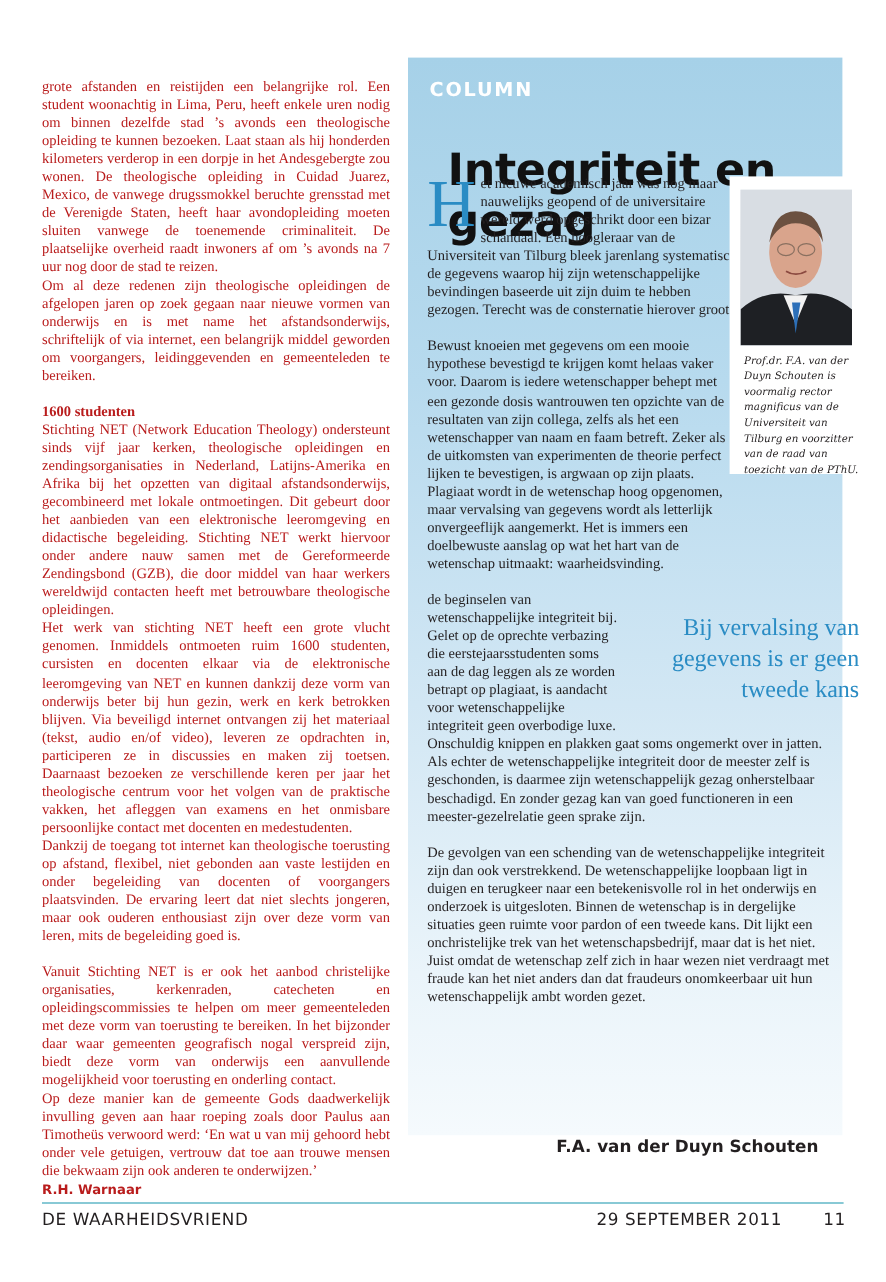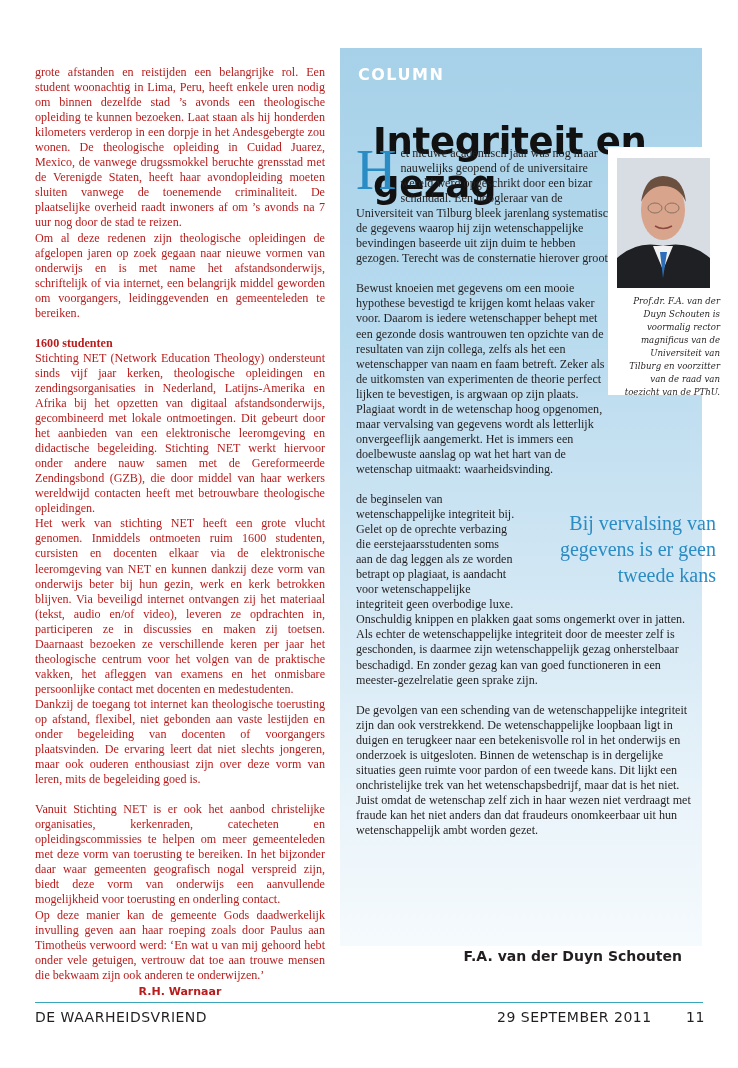--- a/index.html
+++ b/index.html
@@ -5,21 +5,21 @@
     html, body { margin: 0; padding: 0; background: #ffffff; }
     body { width: 738px; height: 1068px; position: relative; overflow: hidden; }
 
     #left-col {
       position: absolute; left: 35px; top: 65px; width: 290px;
       font-family: "Liberation Serif", serif; font-size: 12.1px; line-height: 15.05px; color: #b91c1c;
     }
     #left-col p { margin: 0; }
     #left-col .gap { height: 15px; }
     #left-col h3 { margin: 0; font-size: 12.1px; font-weight: bold; font-family: "Liberation Serif", serif; }
-    .sig { text-align: center; font-family: "DejaVu Sans", sans-serif; font-weight: bold; font-size: 11px; margin-top: 1px; }
+    .sig { text-align: left; font-family: "DejaVu Sans", sans-serif; font-weight: bold; font-size: 11px; margin-top: 1px; }
 
     #panel {
       position: absolute; left: 340px; top: 48px; width: 362px; height: 898px;
       background: linear-gradient(to bottom, #a6d1e8 0%, #b7daee 30%, #d2e7f4 60%, #eaf4fa 85%, #f5fafd 100%);
     }
     #kicker {
       position: absolute; left: 18px; top: 17px; color: #ffffff; font-family: "DejaVu Sans", sans-serif;
       font-size: 16px; letter-spacing: 1.5px; font-weight: bold;
     }
     #headline {
@@ -39,21 +39,21 @@
     .narrow { width: 260px; }
     .pullquote-wrap { position: relative; }
     .pq-left { width: 160px; }
     #pullquote {
       position: absolute; left: 170px; top: 18px; width: 190px; text-align: right;
       font-family: "Liberation Serif", serif; font-size: 20px; line-height: 26px; color: #2a8cc4;
     }
     #sig-right { position: absolute; right: 56px; top: 948px; font-family: "DejaVu Sans", sans-serif; font-weight: bold; font-size: 14px; color: #231f20; }
 
     #photo-box {
-      position: absolute; left: 608px; top: 147px; width: 115px; height: 248px; background: #ffffff; text-align: right;
+      position: absolute; left: 608px; top: 147px; width: 115px; height: 248px; background: #ffffff;
     }
     #photo {
       position: absolute; left: 9px; top: 11px; width: 93px; height: 130px; overflow: hidden;
       background: linear-gradient(#dfe4ea, #c9ced6);
     }
     #caption {
       position: absolute; left: 12px; top: 148px; width: 100px;
       font-family: "DejaVu Serif", serif; font-style: italic; font-size: 8.6px; line-height: 13px; color: #231f20;
     }
 

